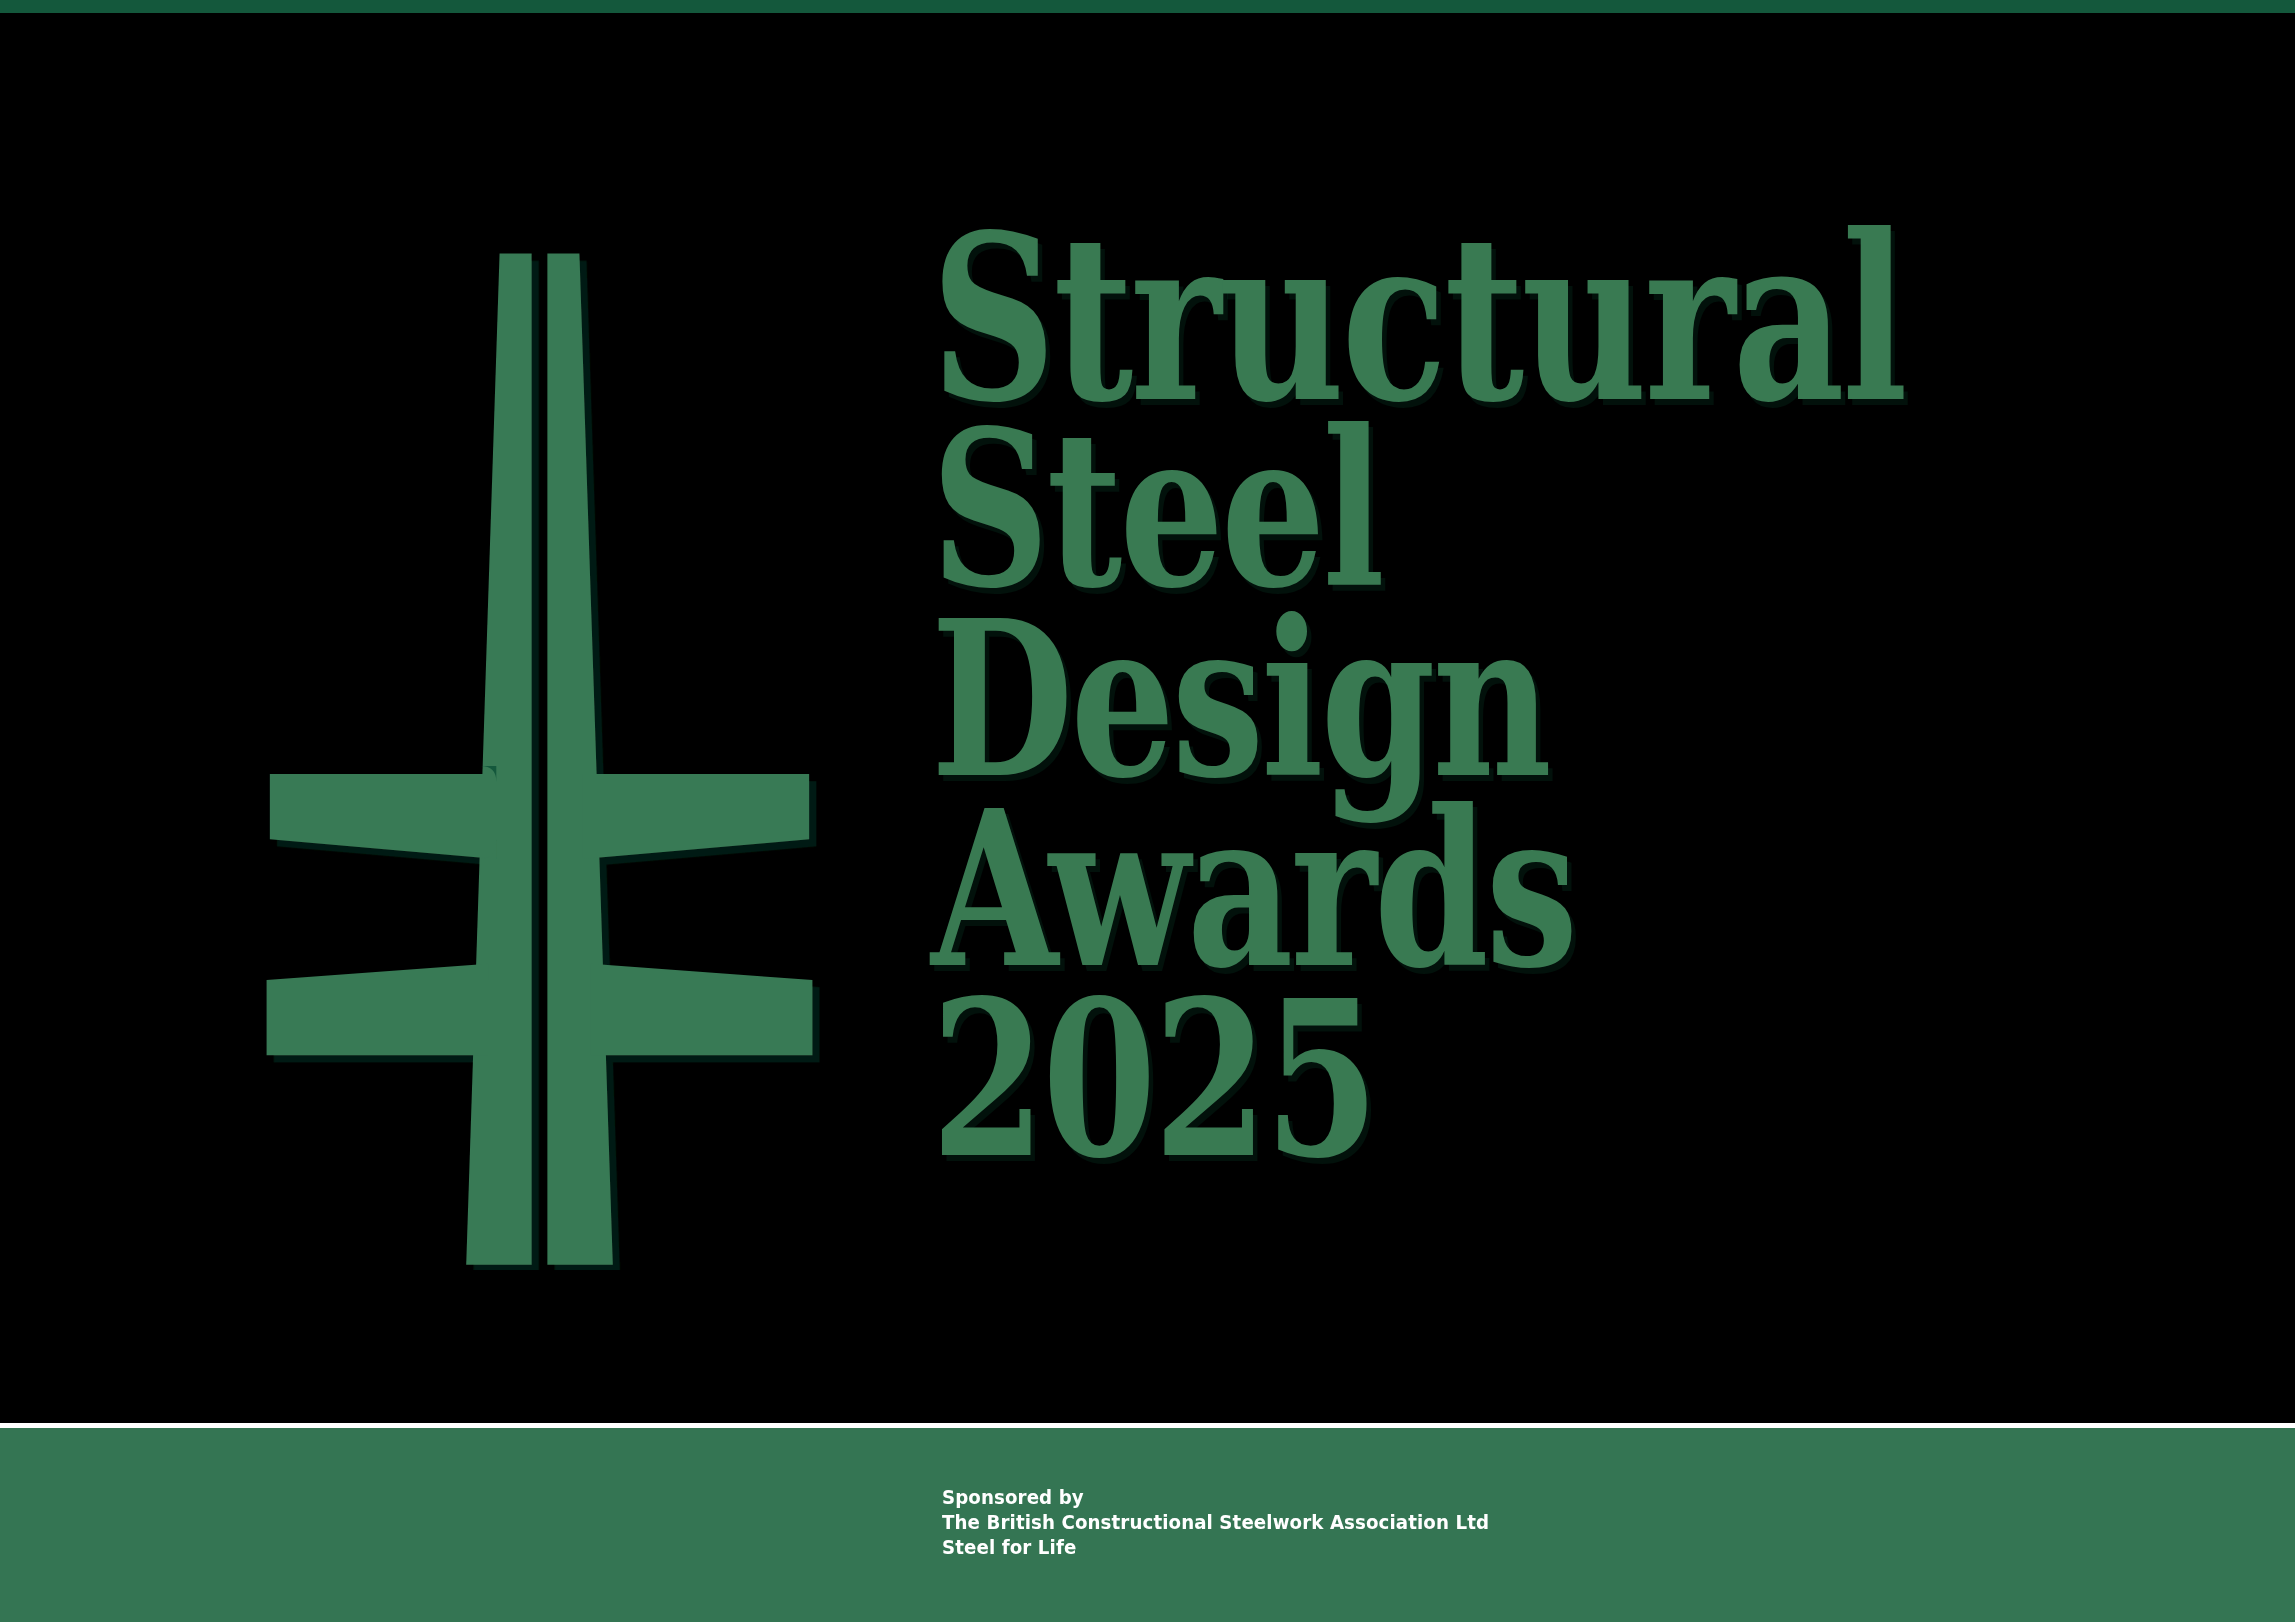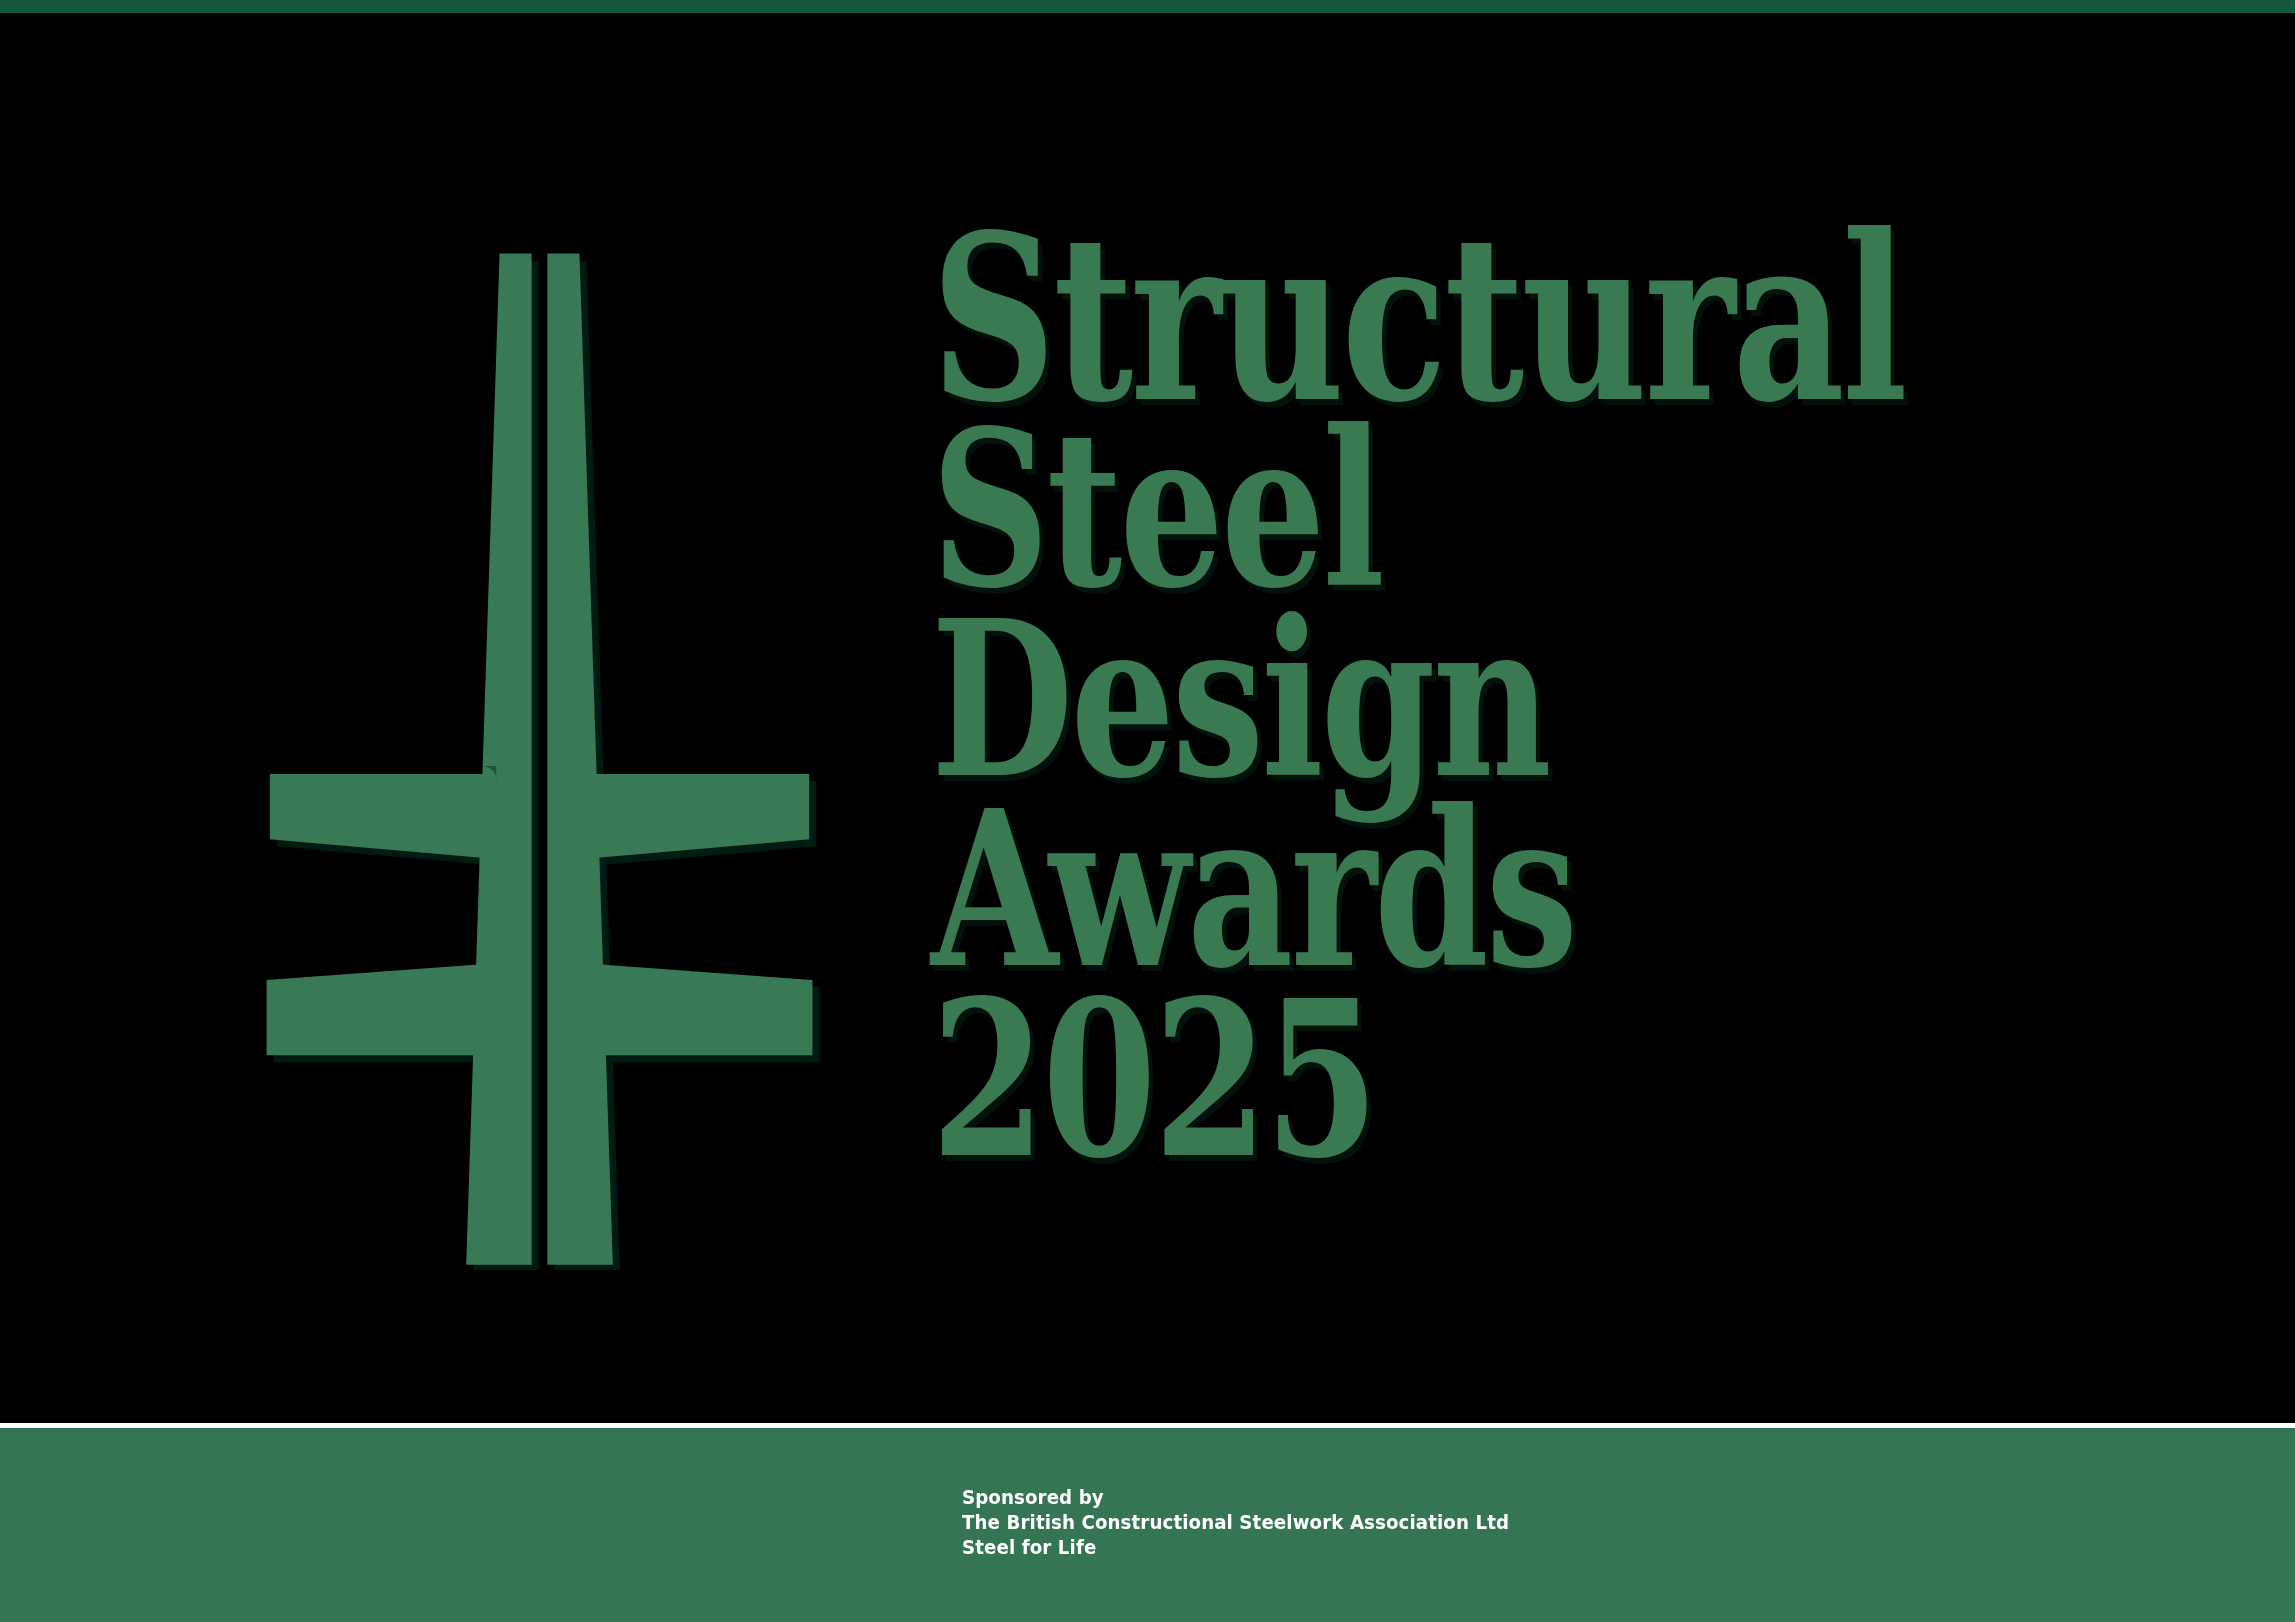--- a/index.html
+++ b/index.html
@@ -77,21 +77,20 @@
     top: 1428px;
     width: 2295px;
     height: 195px;
     background: #347553;
   }
   .sponsor-block {
     position: absolute;
     left: 942px;
     top: 1485px;
     width: 1047px;
-    margin-left: 20px;
   }
   .sponsor-line {
     font-family: "DejaVu Sans", "Liberation Sans", sans-serif;
     font-weight: 700;
     font-size: 19.6px;
     line-height: 25px;
     letter-spacing: 0.1px;
     color: #FFFFFF;
     white-space: nowrap;
     transform: scaleX(0.93);

